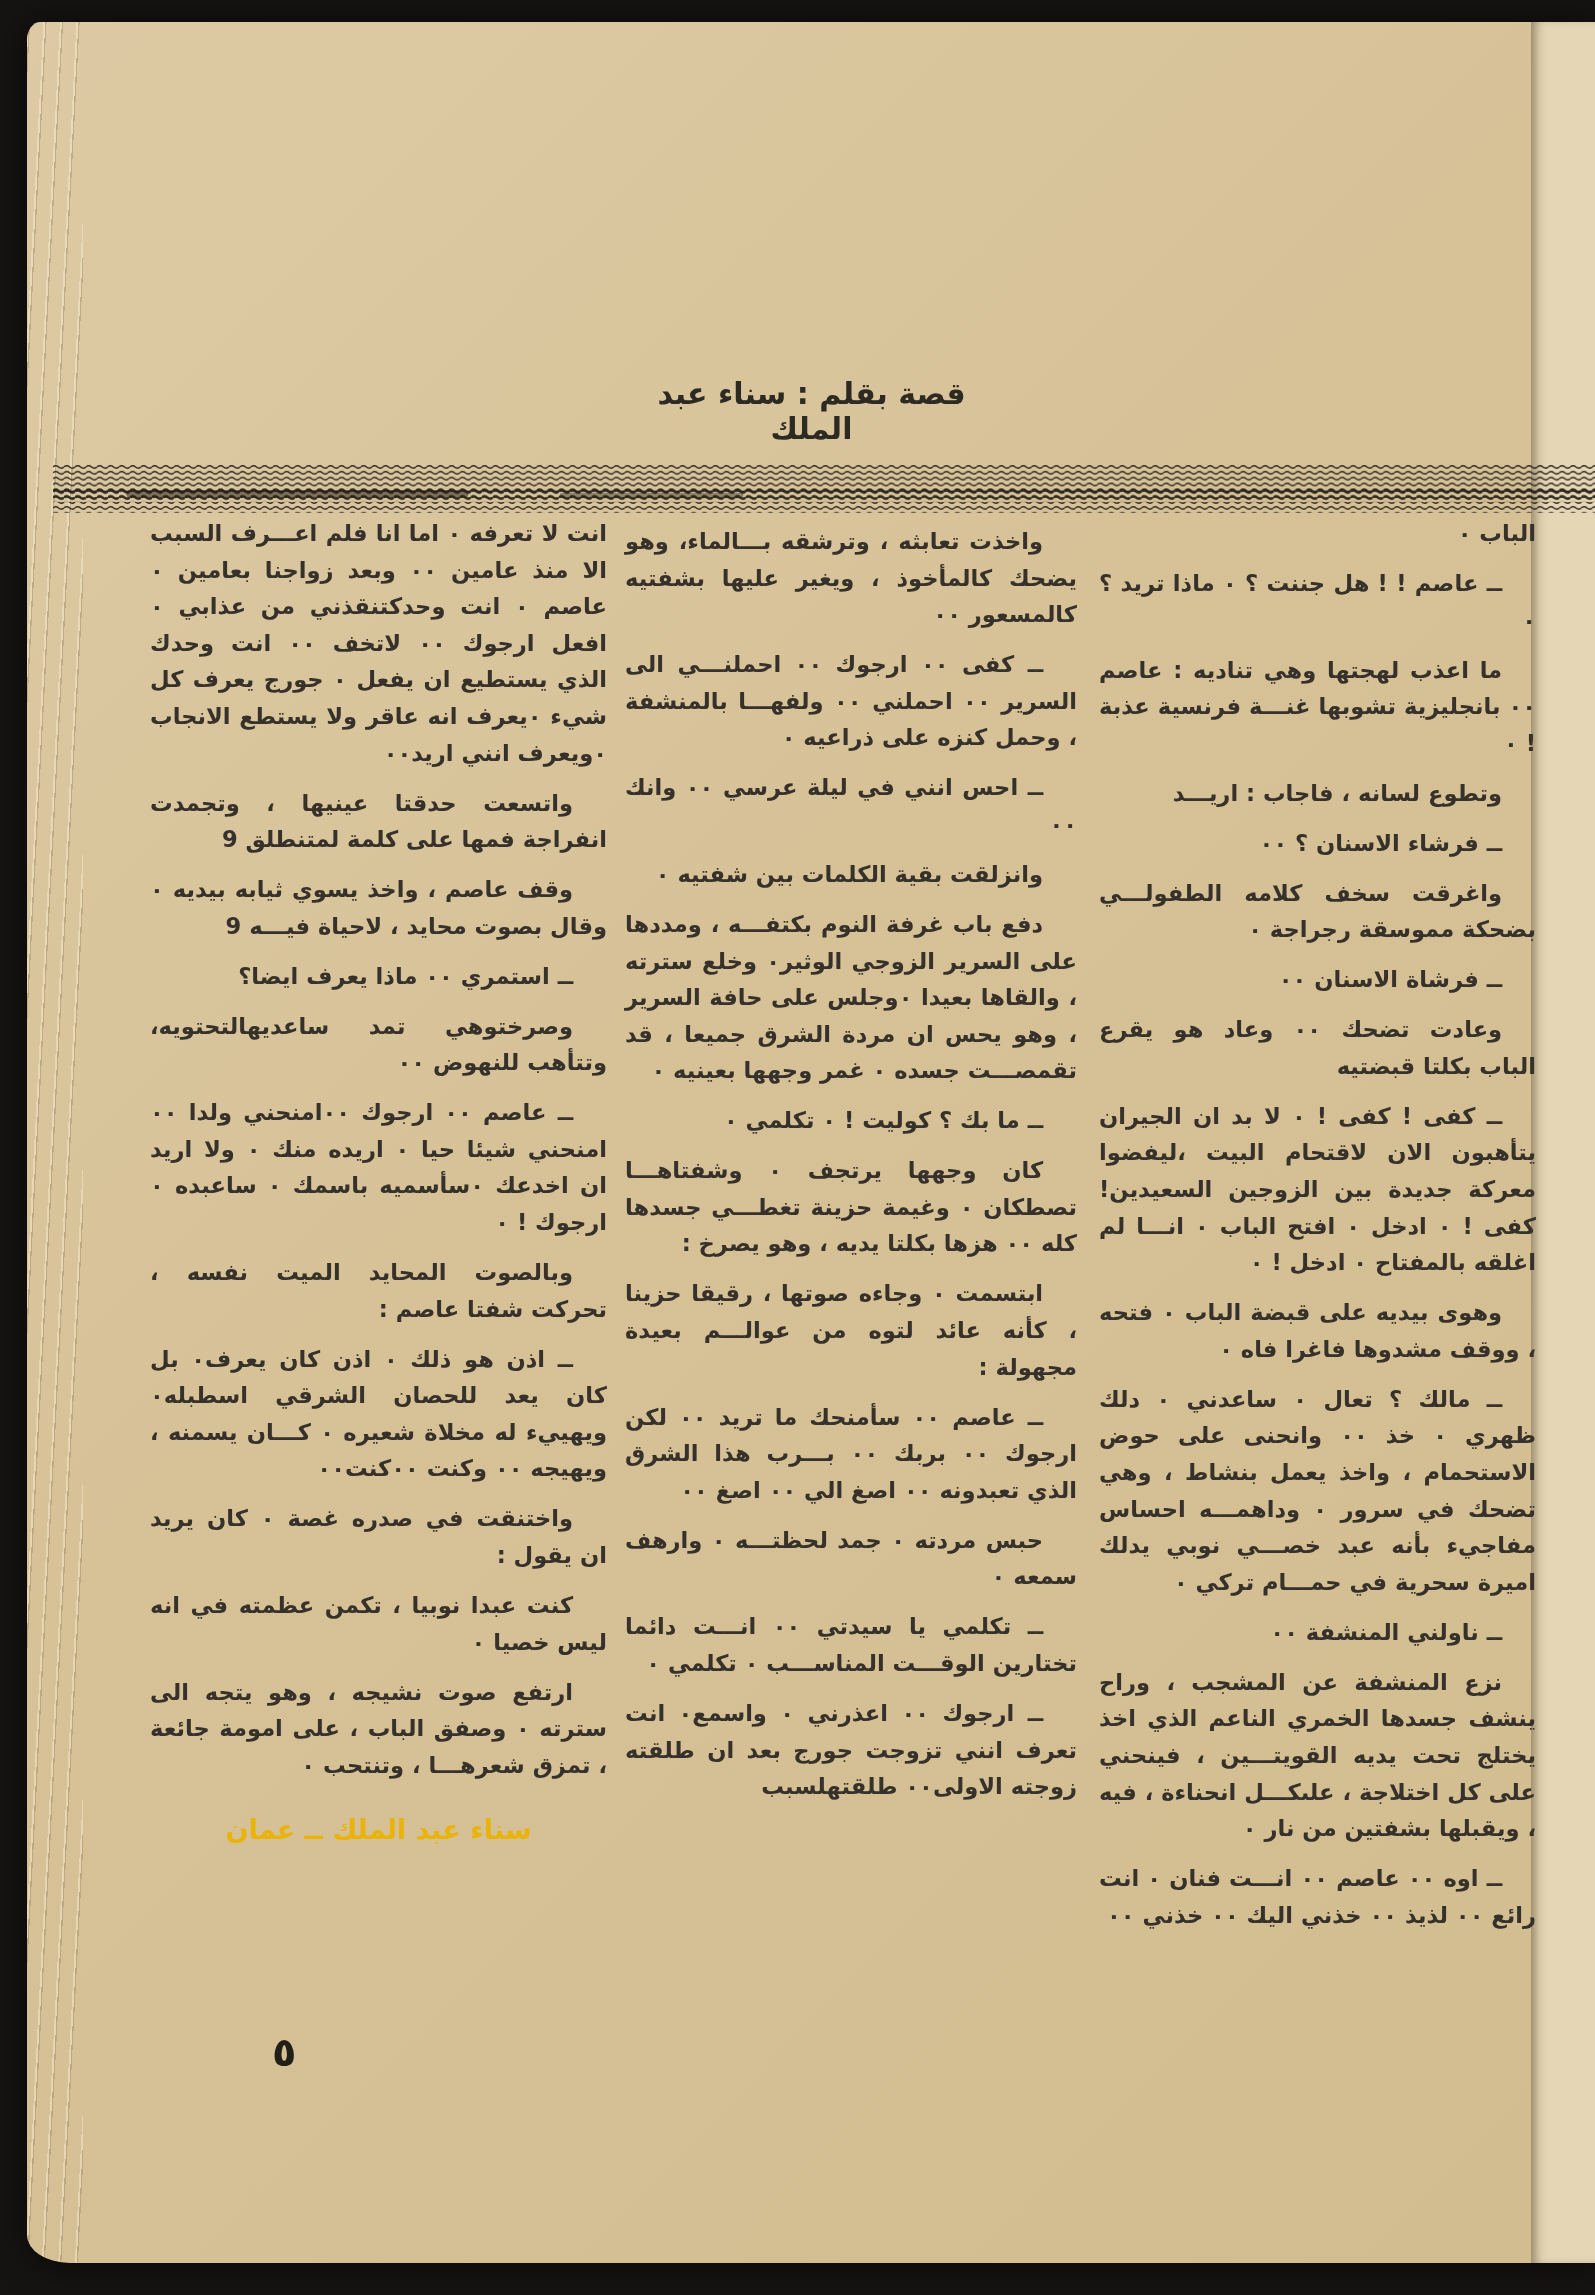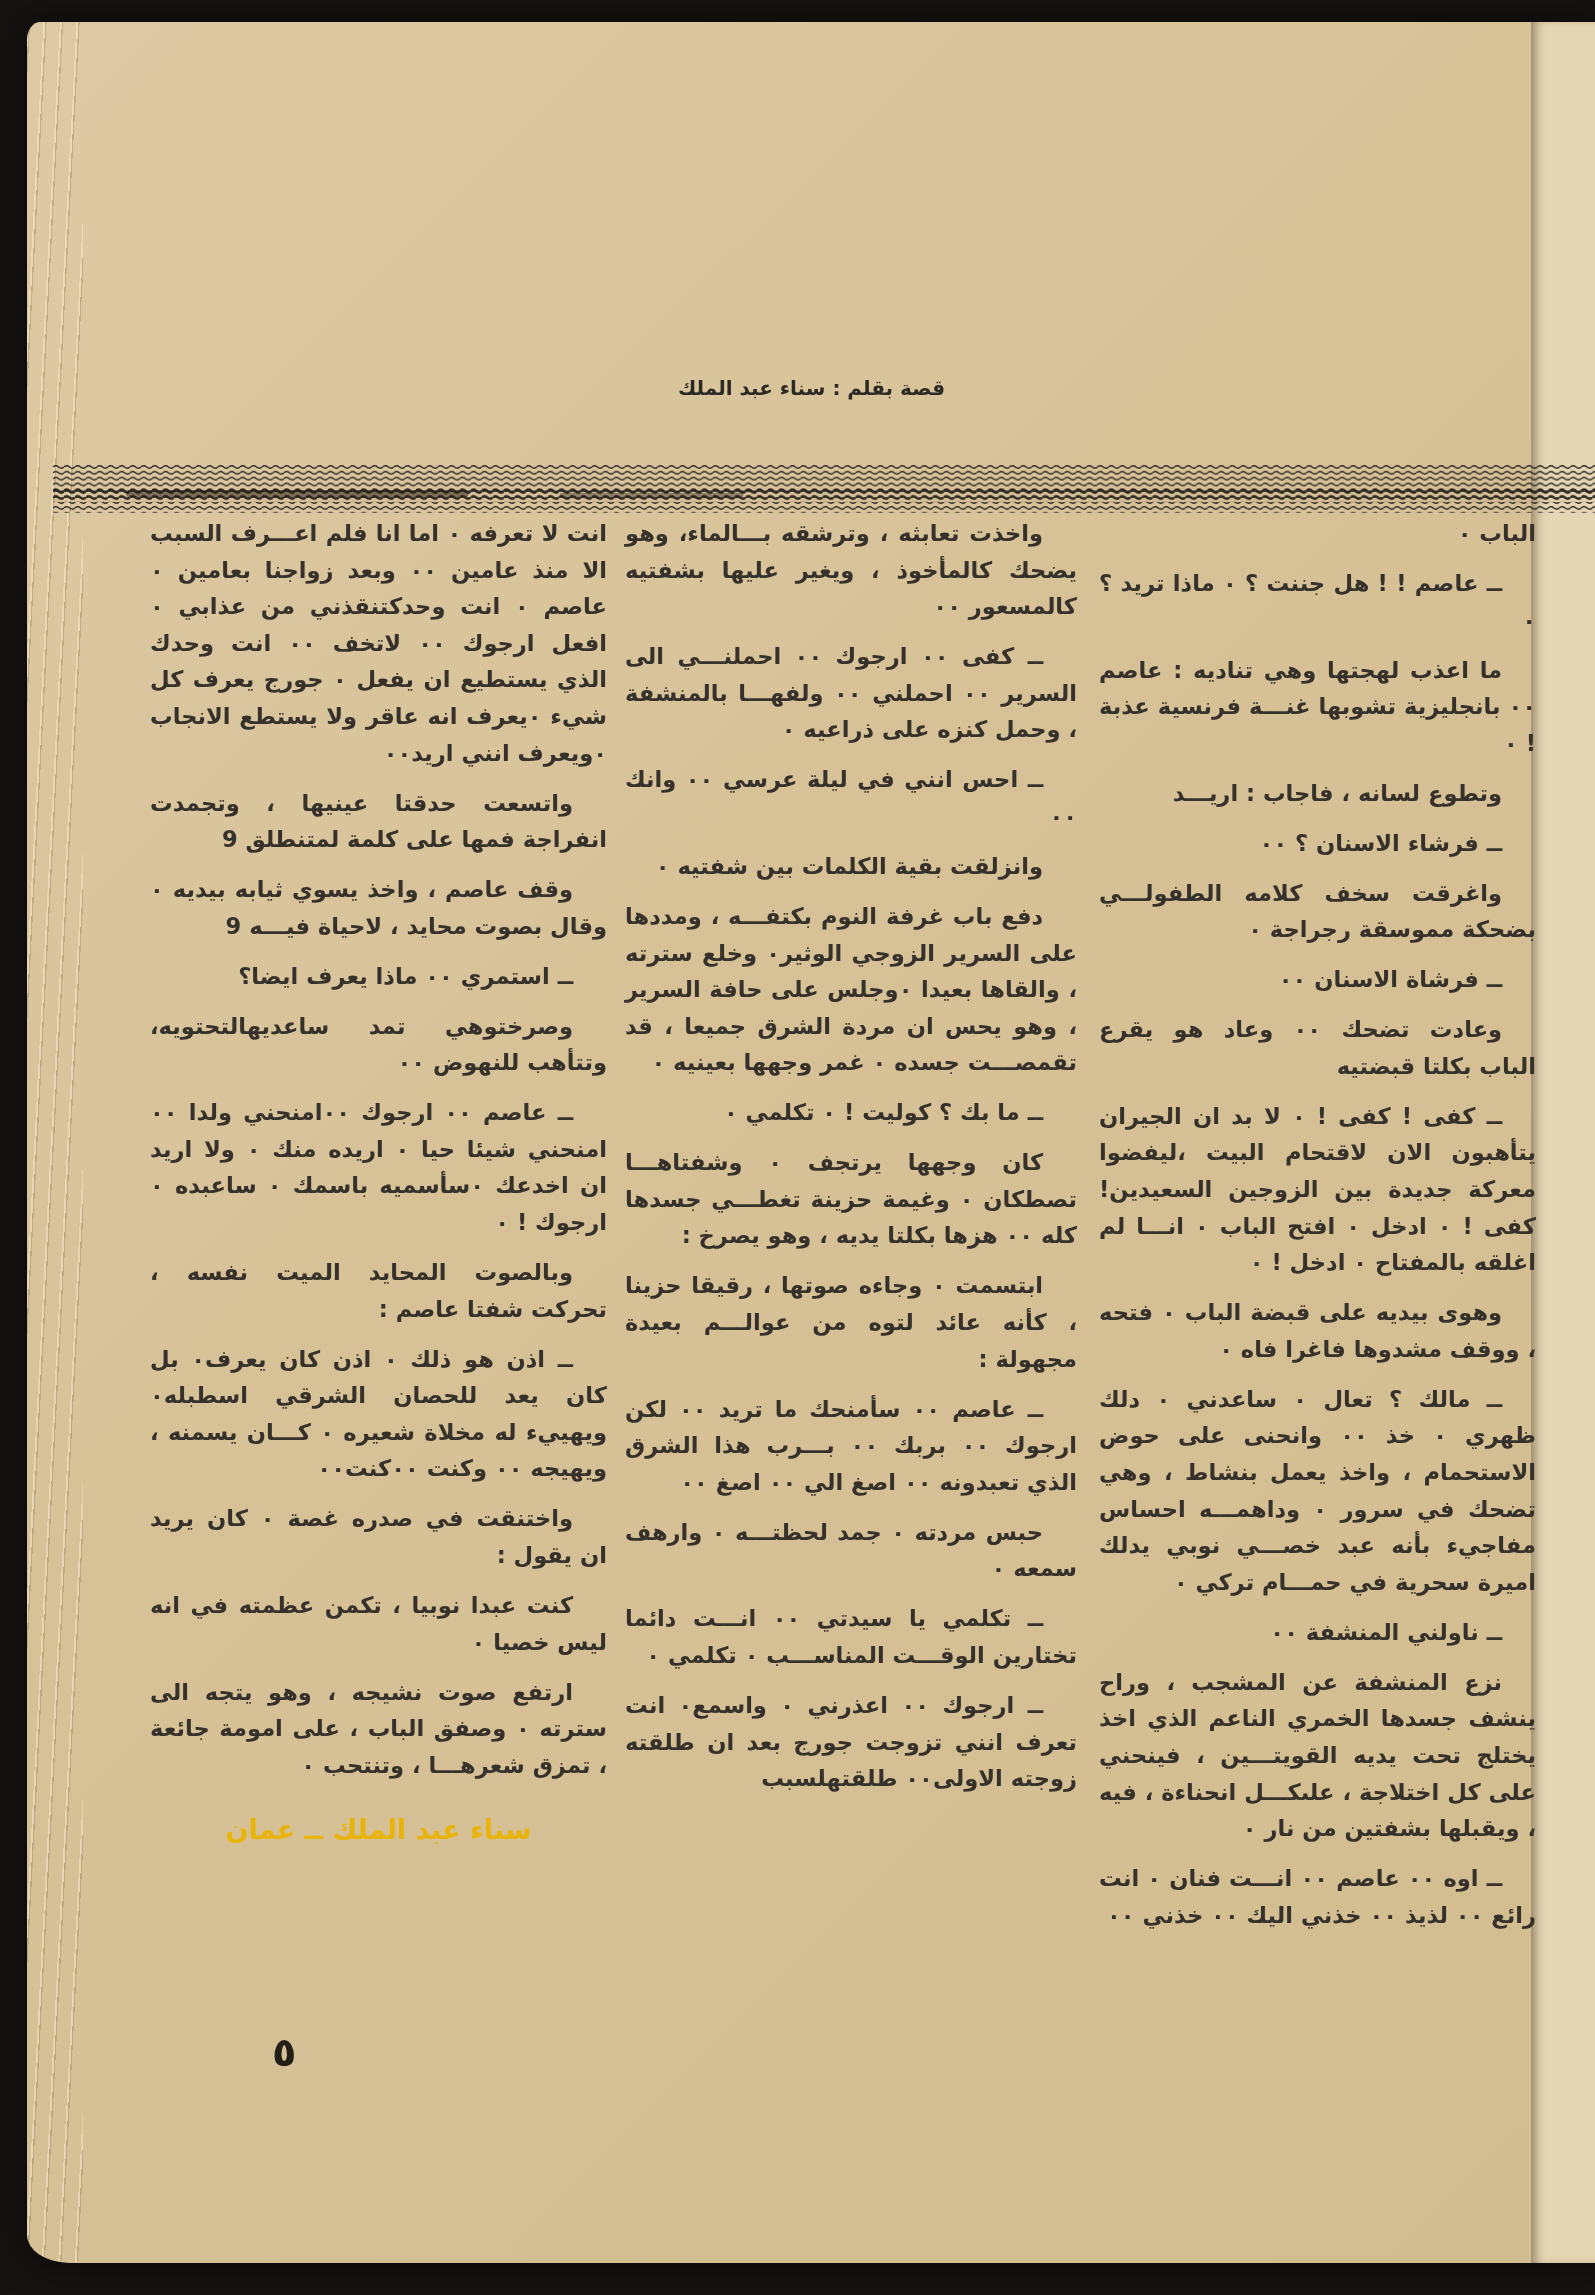--- a/index.html
+++ b/index.html
@@ -24,30 +24,30 @@
     opacity:.8;
   }
   .adjacent-page{
     position:absolute;right:0;top:22px;width:64px;height:2241px;
     background:#e5d7b5;
     box-shadow:inset 9.8px 0 12.2px -6.1px rgba(92,72,44,.65);
   }
   .byline{
     position:absolute;left:616px;top:376px;width:391px;
     direction:rtl;text-align:center;
-    font-size:20px;font-weight:700;color:#2d2923;
+    font-size:30px;font-weight:700;color:#2d2923;
   }
   .wavy{position:absolute;left:53px;top:464px;width:1543px;height:50px;}
   .wavy svg{display:block;width:100%;height:100%;}
   .col{
     position:absolute;top:515px;direction:rtl;text-align:justify;
     color:#36312a;font-weight:700;font-size:22.6px;line-height:1.62;
   }
   .col p{margin:0 0 13.4px;}
-  .col p.indent{text-indent:1.5em;}
+  .col p.indent{text-indent:1.5em;margin-top:8px;}
   .col p.signature{
     text-align:center;text-indent:0;font-size:27px;color:#eab308;
     margin-top:24.4px;letter-spacing:0.6px;
   }
   .col-right{left:1099px;width:437px;}
   .col-middle{left:625px;width:452px;}
   .col-left{left:150px;width:457px;}
   .pagenum{
     position:absolute;left:272px;top:2029px;
     font-size:40px;font-weight:700;color:#221e18;

